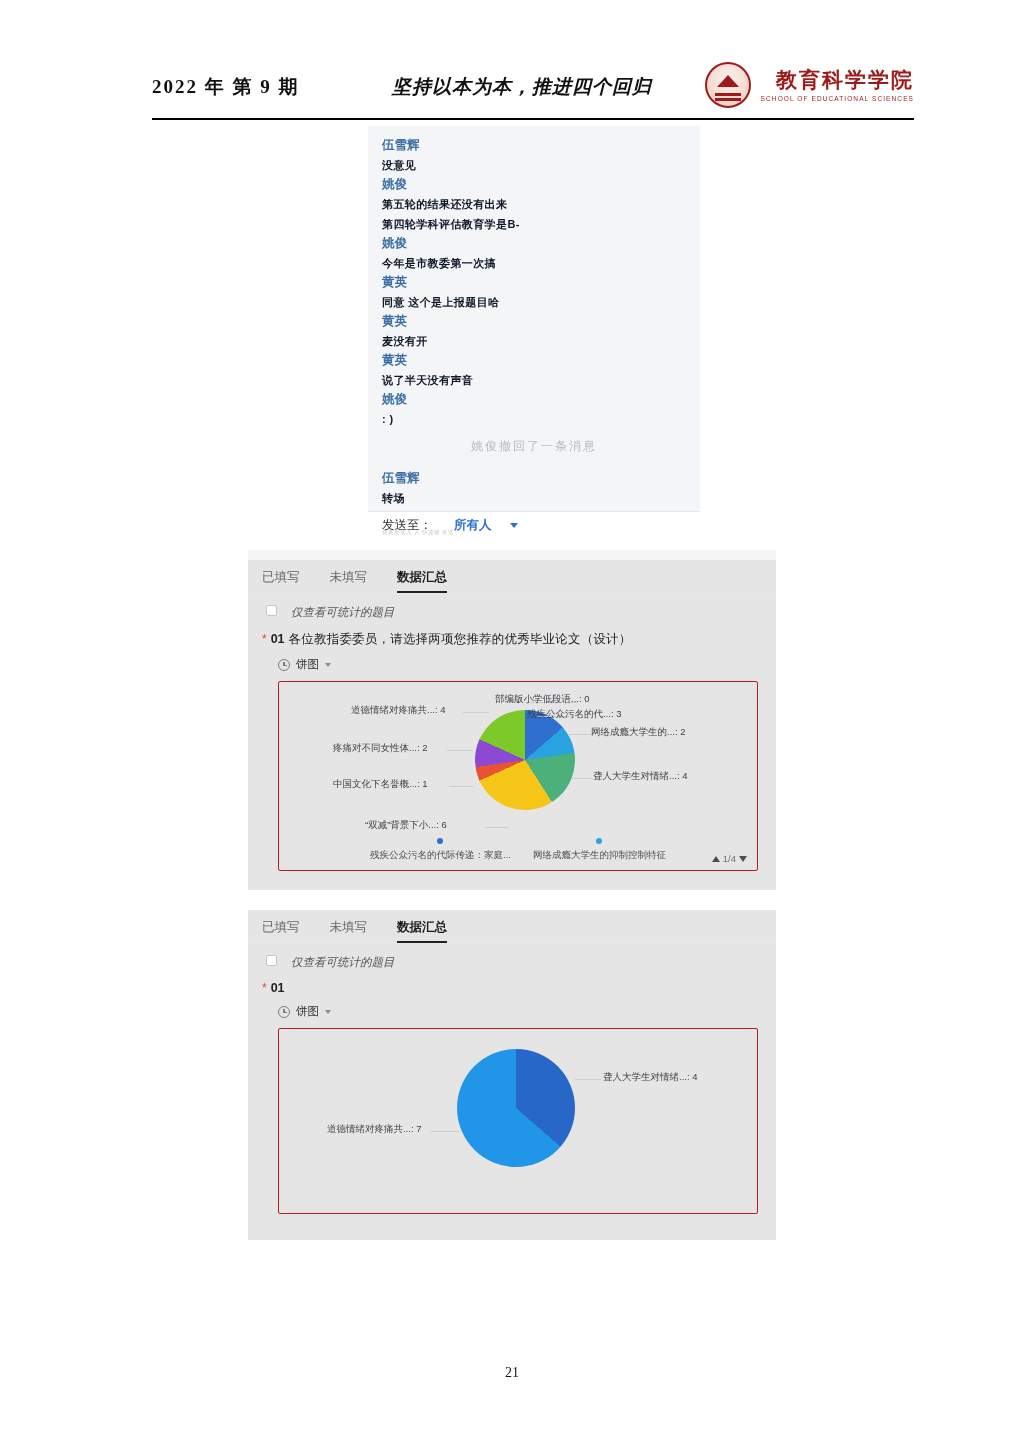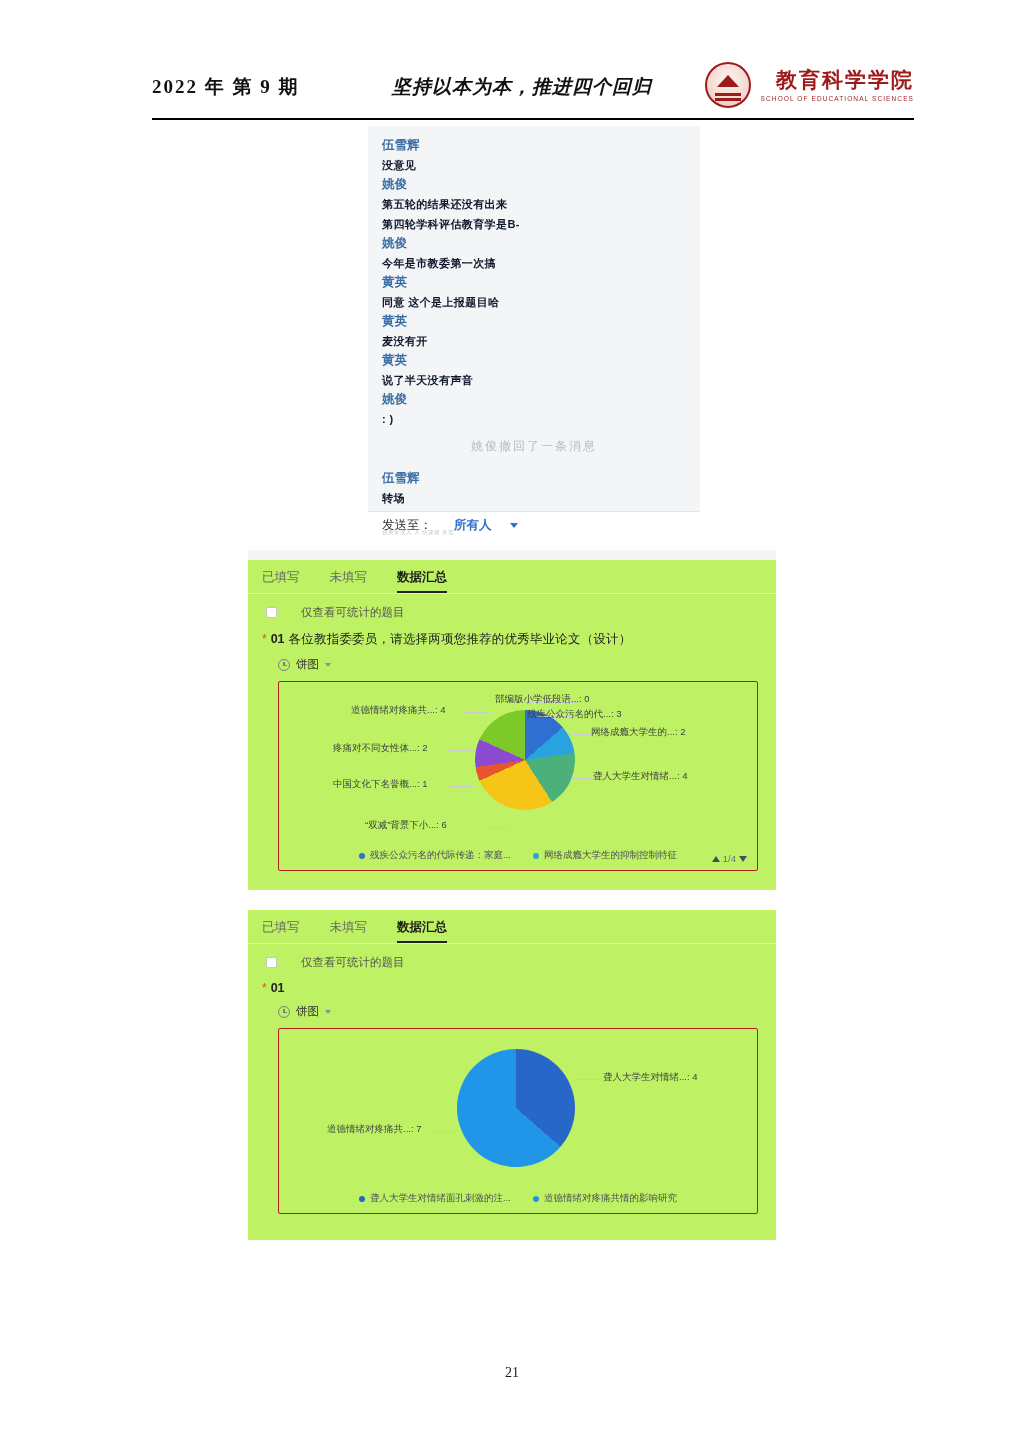--- a/index.html
+++ b/index.html
@@ -203,21 +203,21 @@
     font-size: 5.5px;
     color: #c2c8ce;
     letter-spacing: 0.5px;
   }
 
   
   .shot-survey {
     position: absolute;
     left: 248px;
     width: 528px;
-    background: #bef264;
+    background: #e5e5e5;
     box-sizing: border-box;
     font-family: "Liberation Sans", sans-serif;
   }
   #survey-1 { top: 550px; height: 340px; }
   #survey-2 { top: 900px; height: 340px; }
 
   .survey-topbar {
     height: 10px;
     background: #f4f5f7;
   }
@@ -245,23 +245,23 @@
     content: "";
     position: absolute;
     left: 0;
     right: 0;
     bottom: 0;
     height: 2px;
     background: #222;
   }
   .survey-check-row {
     display: flex;
-    align-items: center;
-    gap: 24px;
+    gap: 14px;
     padding: 11px 0 0 18px;
+    font-style: italic;
   }
   .checkbox {
     width: 11px;
     height: 11px;
     border: 1px solid #c3c6cb;
     border-radius: 2px;
     background: #fff;
     box-sizing: border-box;
   }
   .check-label {
@@ -371,20 +371,21 @@
     justify-content: center;
     gap: 22px;
     font-size: 9.5px;
     color: #4a4f55;
   }
   .legend-item {
     display: flex;
     align-items: center;
     gap: 5px;
     white-space: nowrap;
+    flex-direction: column;
   }
   .legend-dot {
     width: 6px;
     height: 6px;
     border-radius: 50%;
   }
   .pager {
     position: absolute;
     right: 10px;
     bottom: 6px;
@@ -621,27 +622,17 @@
       <div class="leader" style="left:296px; top:50px; width:26px;"></div>
       <div class="leader" style="left:152px; top:102px; width:28px;"></div>
 
       <div class="pie-label" style="left:324px; top:42px;">
         <span>聋人大学生对情绪...</span>: <span>4</span>
       </div>
       <div class="pie-label" style="left:48px; top:94px;">
         <span>道德情绪对疼痛共...</span>: <span>7</span>
       </div>
 
-      <div class="legend-row">
-        <div class="legend-item">
-          <span class="legend-dot" style="background:#2767c8"></span>
-          <span>聋人大学生对情绪面孔刺激的注...</span>
-        </div>
-        <div class="legend-item">
-          <span class="legend-dot" style="background:#2196e8"></span>
-          <span>道德情绪对疼痛共情的影响研究</span>
-        </div>
-      </div>
     </div>
   </div>
 
   <div class="page-number">21</div>
 </div>
 
 </body></html>

